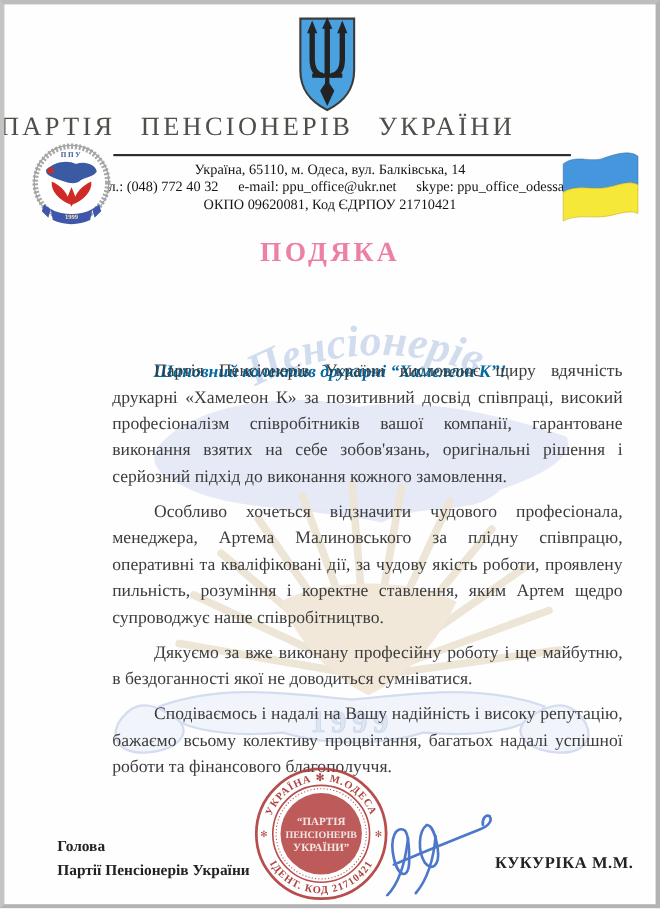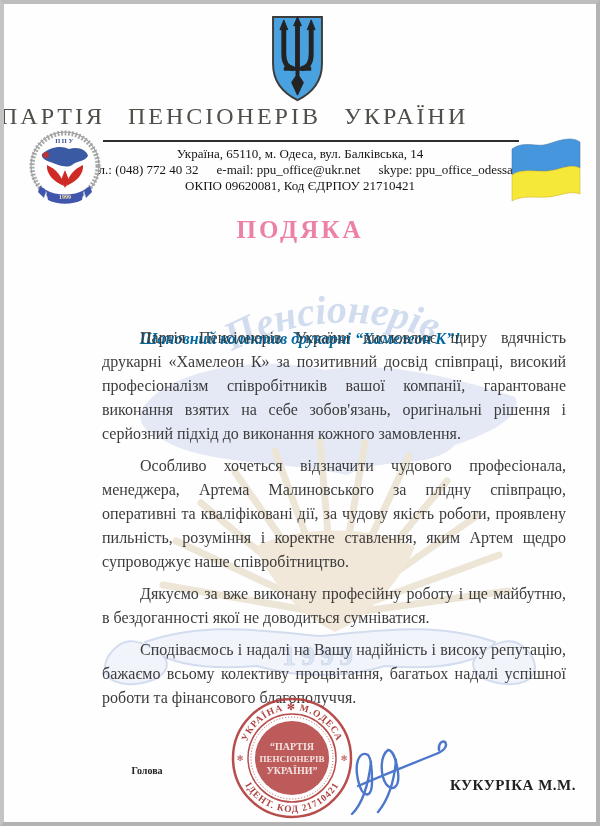--- a/index.html
+++ b/index.html
@@ -32,22 +32,22 @@
   .body-text { position:absolute; top:326px; left:102px; width:464px;
                font-size:16px; line-height:24px; text-align:justify; color:#3c3c3c; z-index:2; }
   .body-text p { text-indent:38px; margin:0 0 8px 0; }
 
   .watermark { position:absolute; left:85px; top:285px; width:470px; height:425px;
                z-index:0; pointer-events:none; }
 
   .stamp     { position:absolute; left:230px; top:696px; width:124px; height:124px; z-index:3; }
   .signature { position:absolute; left:338px; top:700px; width:118px; height:115px; z-index:4; }
 
-  .footer-left { position:absolute; left:52px; top:760px; width:190px; text-align:center;
-                 font-size:10px; font-weight:bold; line-height:21px; color:#222222; z-index:2; }
+  .footer-left { position:absolute; left:52px; top:760px; width:190px; text-align:left;
+                 font-size:14px; font-weight:bold; line-height:21px; color:#222222; z-index:2; }
   .footer-name { position:absolute; left:450px; top:777px; font-size:15px; font-weight:bold;
                  letter-spacing:0.5px; color:#222222; z-index:2; }
 </style>
 </head>
 <body>
 
 <div class="page">
 
   <svg class="watermark" viewBox="0 0 470 425">
     <defs>
@@ -174,17 +174,18 @@
       <path d="M33,62 C30,88 24,104 14,114"></path>
       <path d="M50,50 C42,56 42,74 48,84 C54,92 62,88 60,72 C58,58 54,50 50,50"></path>
       <path d="M58,60 C56,84 50,100 40,112"></path>
       <path d="M20,86 C48,74 78,62 98,54 C106,51 110,46 107,42"></path>
       <path d="M107,42 C104,40 100,44 101,50"></path>
     </g>
   </svg>
 
   <div class="footer-left">
     <div>Голова</div>
+    <div>Партії Пенсіонерів України</div>
   </div>
   <div class="footer-name">КУКУРІКА М.М.</div>
 
   <div class="frame"></div>
 </div>
 
 </body></html>

